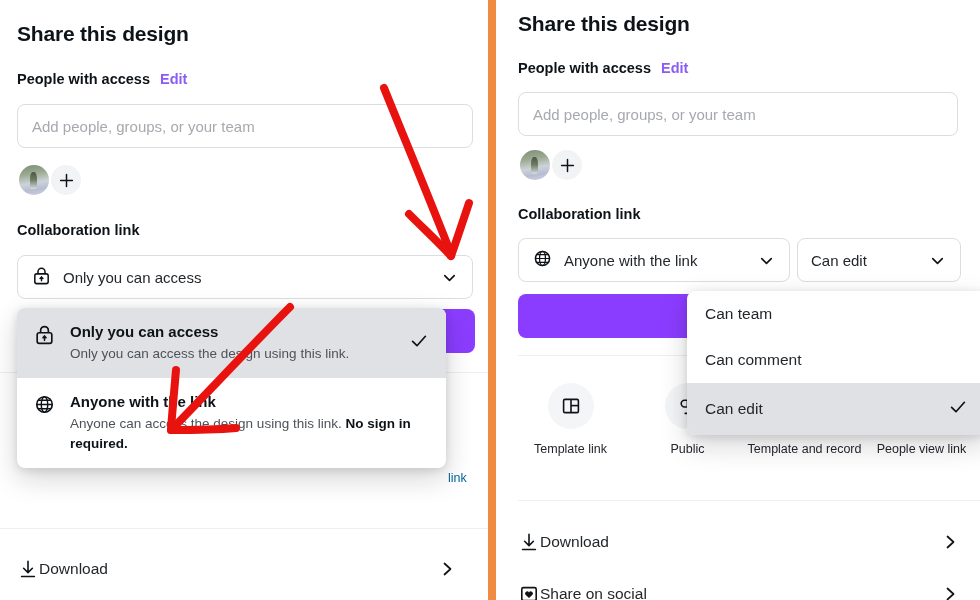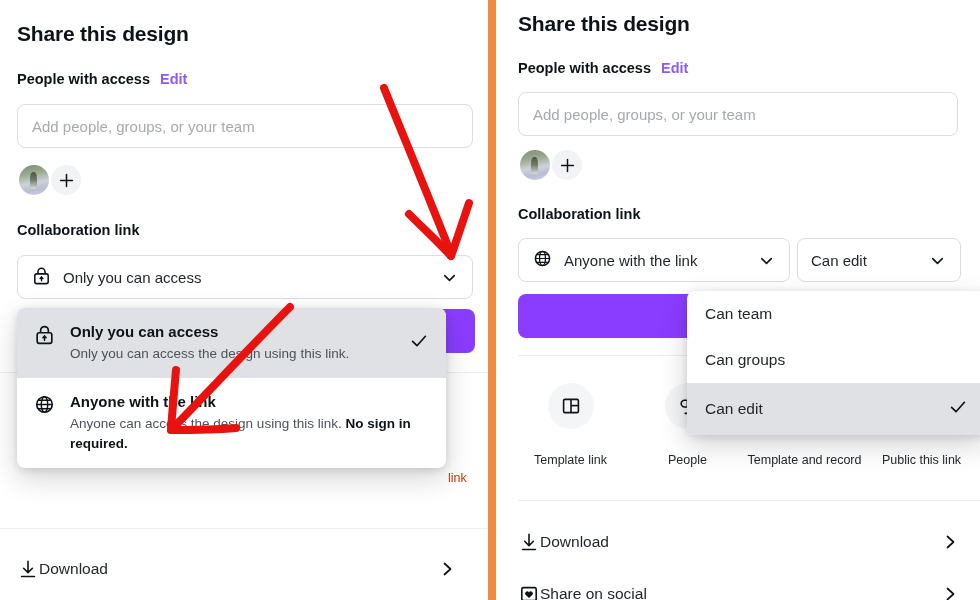--- a/index.html
+++ b/index.html
@@ -76,42 +76,42 @@
   .menu-simple .menu-item { padding: 13px 18px; align-items: center; }
   .menu-simple .mi-title { font-weight: 400; font-size: 15.5px; color: #23272c; }
 
   
   .cta {
     height: 44px; border-radius: 8px; background: #8b3dff; border: none; cursor: pointer;
   }
 
   
   .tiles { display: flex; }
-  .tile { flex: 1; display: flex; flex-direction: column; align-items: center; gap: 24px; cursor: pointer; }
+  .tile { flex: 1; display: flex; flex-direction: column; align-items: center; gap: 13px; cursor: pointer; }
   .tile-circle {
     width: 46px; height: 46px; border-radius: 50%; background: #f4f5f6;
     display: flex; align-items: center; justify-content: center; color: #0e1318;
   }
   .tile-label { font-size: 12.5px; color: #23272c; text-align: center; line-height: 15px; }
 
   .hrule { height: 1px; background: #eceef0; }
 
   
   .row-item {
     display: flex; align-items: center; height: 48px; cursor: pointer;
   }
   .row-item .ri-icon { flex: none; color: #0e1318; display: flex; }
   .row-item .ri-label { flex: 1; font-size: 15.5px; color: #23272c; }
   .row-item .ri-chev { flex: none; color: #0e1318; display: flex; }
 
   
   .arrows { position: absolute; inset: 0; pointer-events: none; z-index: 90; }
 
   .cut-label {
-    position: absolute; font-size: 12.5px; color: #c2410c;
+    position: absolute; font-size: 12.5px; color: #0369a1;
   }
 </style>
 </head>
 <body>
 
 <div class="stage">
 
   <div class="panel panel-left">
 
     <div style="position:absolute; left:17px; top:22px;" class="title">Share this design</div>
@@ -293,42 +293,42 @@
       </div>
 
       <div class="tile">
         <span class="tile-circle">
           <svg width="22" height="22" viewBox="0 0 22 22" aria-hidden="true">
             <path d="M13.8 5.2H7.6a3.4 3.4 0 0 0 0 6.8h6.2" fill="none" stroke="#0e1318" stroke-width="1.6" stroke-linecap="round"></path>
             <rect x="10.4" y="5.2" width="7.6" height="6.8" rx="1" fill="none" stroke="#0e1318" stroke-width="1.6"></rect>
             <path d="M11 12v4.6M8.2 18.4h5.6" fill="none" stroke="#0e1318" stroke-width="1.6" stroke-linecap="round"></path>
           </svg>
         </span>
-        <span class="tile-label">People</span>
+        <span class="tile-label">Public</span>
       </div>
 
       <div class="tile">
         <span class="tile-circle">
           <svg width="22" height="22" viewBox="0 0 22 22" aria-hidden="true">
             <rect x="3.4" y="5.8" width="10.6" height="8.4" rx="1.6" fill="none" stroke="#0e1318" stroke-width="1.6"></rect>
             <path d="M14 9.2l4.6-2.6v9l-4.6-2.6z" fill="none" stroke="#0e1318" stroke-width="1.6" stroke-linejoin="round"></path>
           </svg>
         </span>
         <span class="tile-label">Template and record</span>
       </div>
 
       <div class="tile">
         <span class="tile-circle">
           <svg width="22" height="22" viewBox="0 0 22 22" aria-hidden="true">
             <circle cx="11" cy="11" r="7.4" fill="none" stroke="#0e1318" stroke-width="1.6"></circle>
             <ellipse cx="11" cy="11" rx="3.1" ry="7.4" fill="none" stroke="#0e1318" stroke-width="1.4"></ellipse>
             <path d="M3.7 11h14.6" fill="none" stroke="#0e1318" stroke-width="1.3"></path>
           </svg>
         </span>
-        <span class="tile-label">Public this link</span>
+        <span class="tile-label">People view link</span>
       </div>
     </div>
 
     <div class="hrule" style="position:absolute; left:22px; top:500px; width:462px;"></div>
 
     <div style="position:absolute; left:22px; top:518px; width:442px;" class="row-item">
       <span class="ri-icon">
         <svg width="22" height="22" viewBox="0 0 22 22" aria-hidden="true">
           <path d="M11 3.4v11.1M6.6 10.3l4.4 4.3 4.4-4.3M4.6 18.5h12.8" fill="none" stroke="#0e1318" stroke-width="1.6" stroke-linecap="round" stroke-linejoin="round"></path>
         </svg>
@@ -354,21 +354,21 @@
           <path d="M7.5 4.5l6 5.5-6 5.5" fill="none" stroke="#0e1318" stroke-width="1.7" stroke-linecap="round" stroke-linejoin="round"></path>
         </svg>
       </span>
     </div>
 
     <div class="menu menu-simple" style="left:191px; top:291px; width:300px;">
       <div class="menu-item">
         <span class="mi-title" style="flex:1;">Can team</span>
       </div>
       <div class="menu-item">
-        <span class="mi-title" style="flex:1;">Can groups</span>
+        <span class="mi-title" style="flex:1;">Can comment</span>
       </div>
       <div class="menu-item selected">
         <span class="mi-title" style="flex:1;">Can edit</span>
         <span class="mi-check">
           <svg width="22" height="22" viewBox="0 0 22 22" aria-hidden="true">
             <path d="M4.6 11.3l4.4 4.4 8.4-9.4" fill="none" stroke="#0e1318" stroke-width="1.7" stroke-linecap="round" stroke-linejoin="round"></path>
           </svg>
         </span>
       </div>
     </div>

